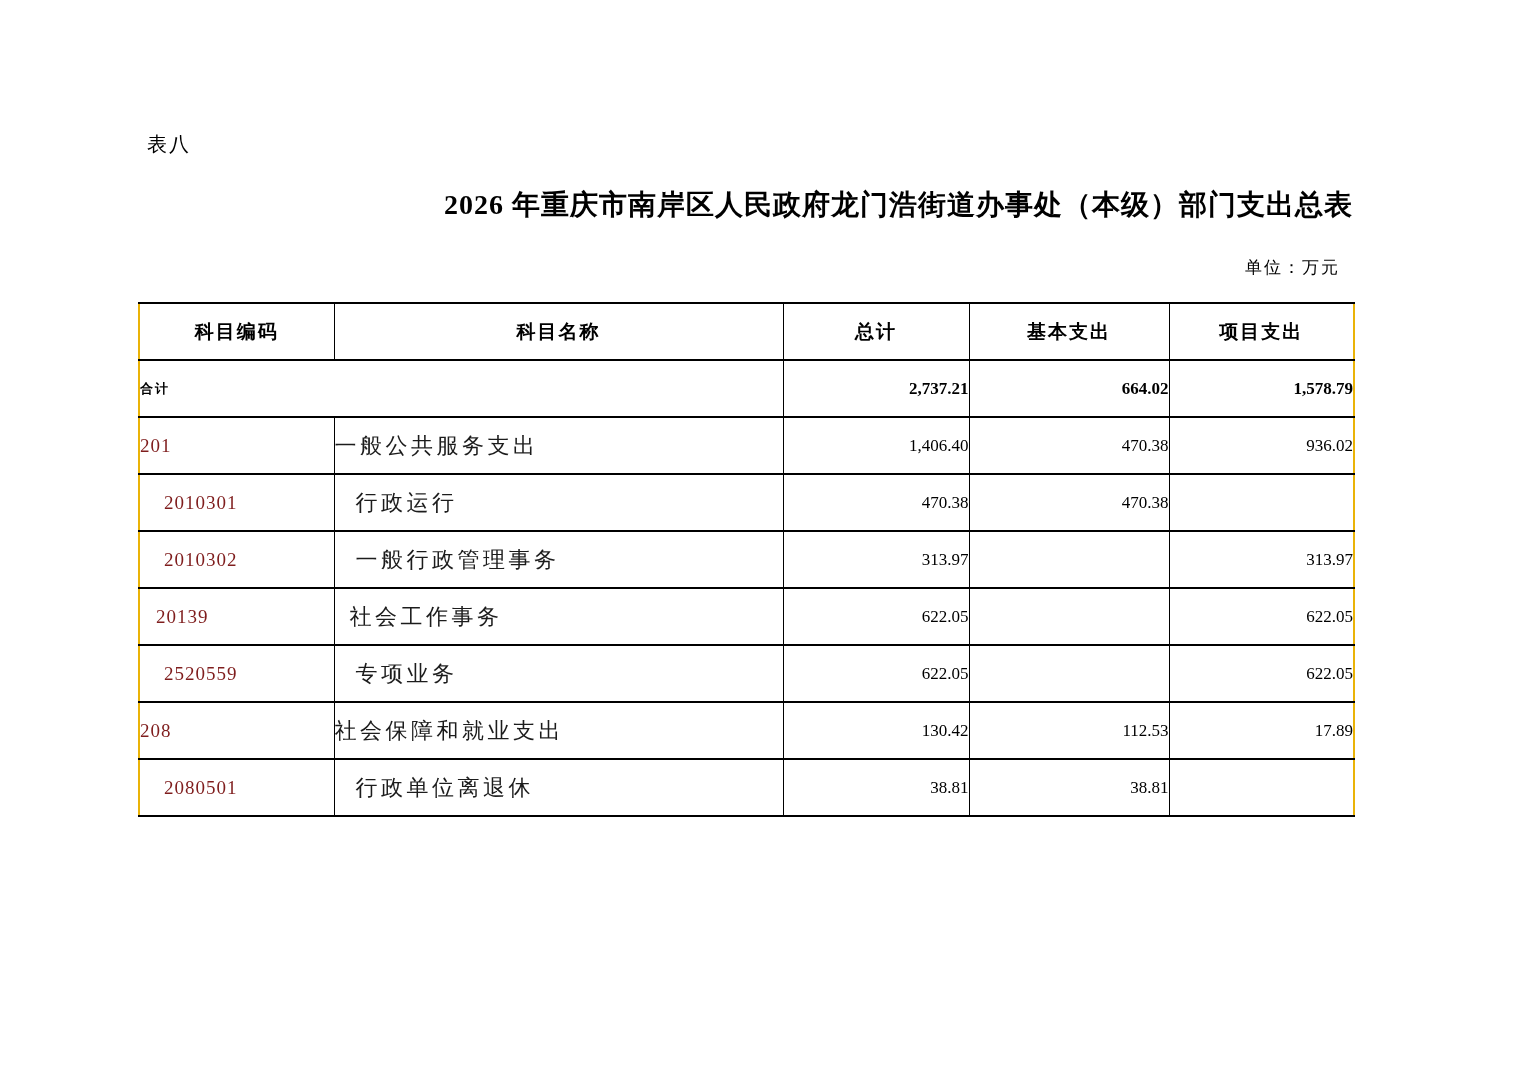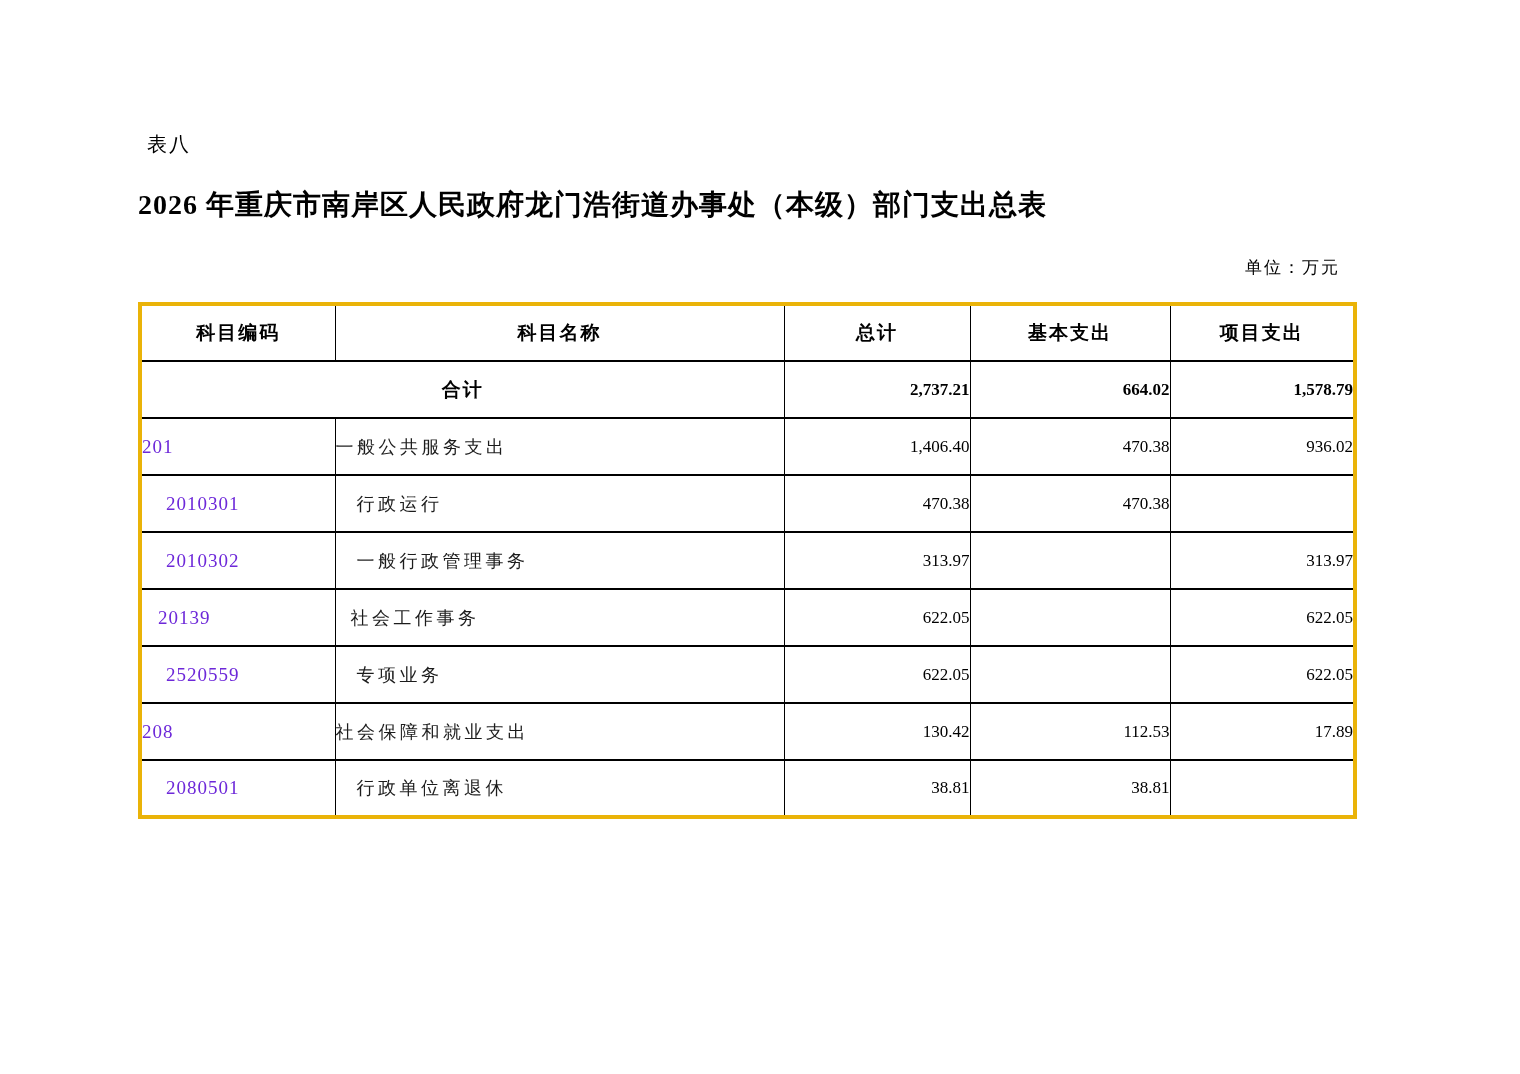--- a/index.html
+++ b/index.html
@@ -18,21 +18,21 @@
     top: 131px;
     font-size: 20px;
     letter-spacing: 2px;
   }
   .doc-title {
     position: absolute;
     left: 138px;
     top: 186px;
     width: 1215px;
     margin: 0;
-    text-align: left;
+    text-align: right;
     font-size: 28px;
     font-weight: bold;
     letter-spacing: 1px;
     font-family: "Liberation Serif", "DejaVu Serif", serif;
   }
   .unit-note {
     position: absolute;
     left: 138px;
     top: 256px;
     width: 1215px;
@@ -41,62 +41,61 @@
     font-size: 17px;
     letter-spacing: 2px;
   }
   table.budget {
     position: absolute;
     left: 138px;
     top: 302px;
     width: 1215px;
     border-collapse: collapse;
     table-layout: fixed;
-    border: 4px solid #eab308;
+    border: 2px solid #eab308;
   }
   .budget th, .budget td {
     border: 1px solid #000;
     border-top-width: 2px;
     border-bottom-width: 2px;
     height: 57px;
     padding: 0;
     overflow: hidden;
     white-space: nowrap;
   }
   .budget th {
     font-family: "Liberation Sans", "DejaVu Sans", sans-serif;
     font-weight: bold;
     font-size: 19px;
     letter-spacing: 2px;
     text-align: center;
   }
   .total-label {
-    text-align: center;
     font-family: "Liberation Sans", "DejaVu Sans", sans-serif;
     font-weight: bold;
-    font-size: 19px;
+    font-size: 13px;
     letter-spacing: 2px;
   }
   .num {
     text-align: right;
     padding-right: 10px;
     font-size: 17px;
     font-family: "Liberation Serif", "DejaVu Serif", serif;
   }
   .num.bold { font-weight: bold; }
   .code {
     text-align: left;
     font-size: 19px;
     letter-spacing: 1px;
     padding-left: 8px;
-    color: #6d28d9;
+    color: #7f1d1d;
   }
   .name {
     text-align: left;
-    font-size: 18px;
+    font-size: 22px;
     letter-spacing: 3.5px;
     padding-left: 10px;
     font-weight: normal;
     color: #1c1c1c;
   }
   tr.lvl1 .code { padding-left: 16px; }
   tr.lvl2 .code { padding-left: 24px; }
   tr.lvl1 .name { padding-left: 15px; }
   tr.lvl2 .name { padding-left: 21px; }
 </style>

